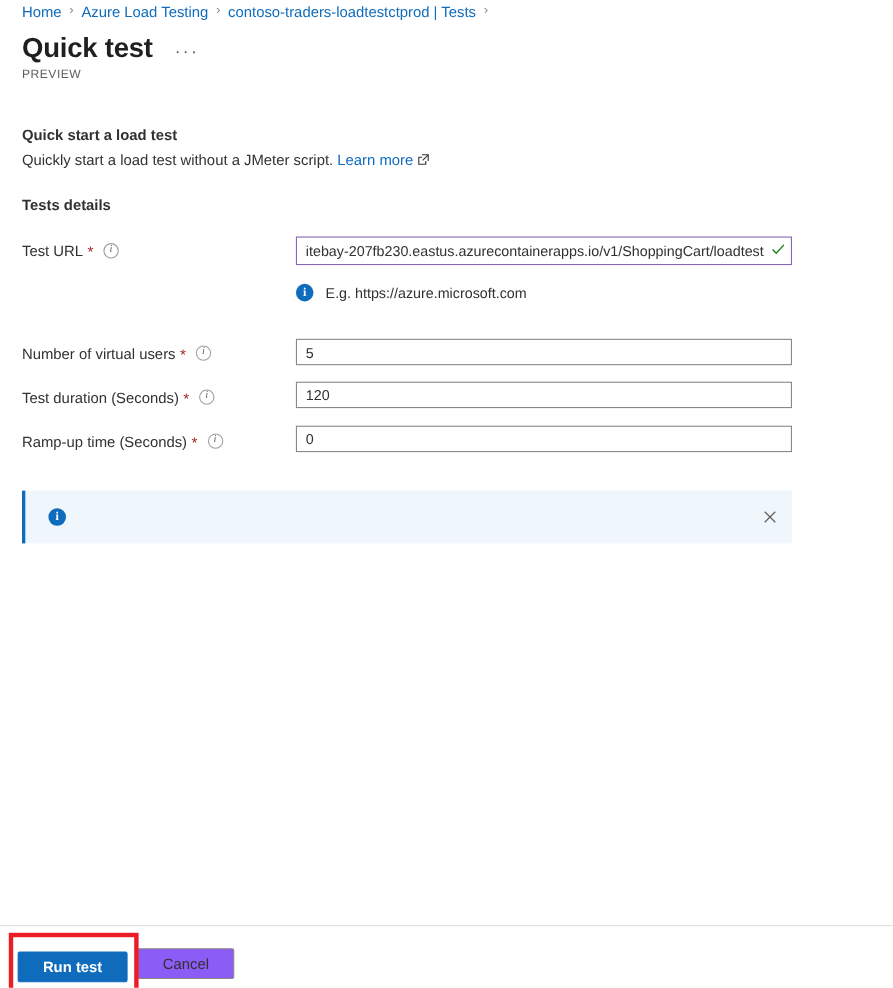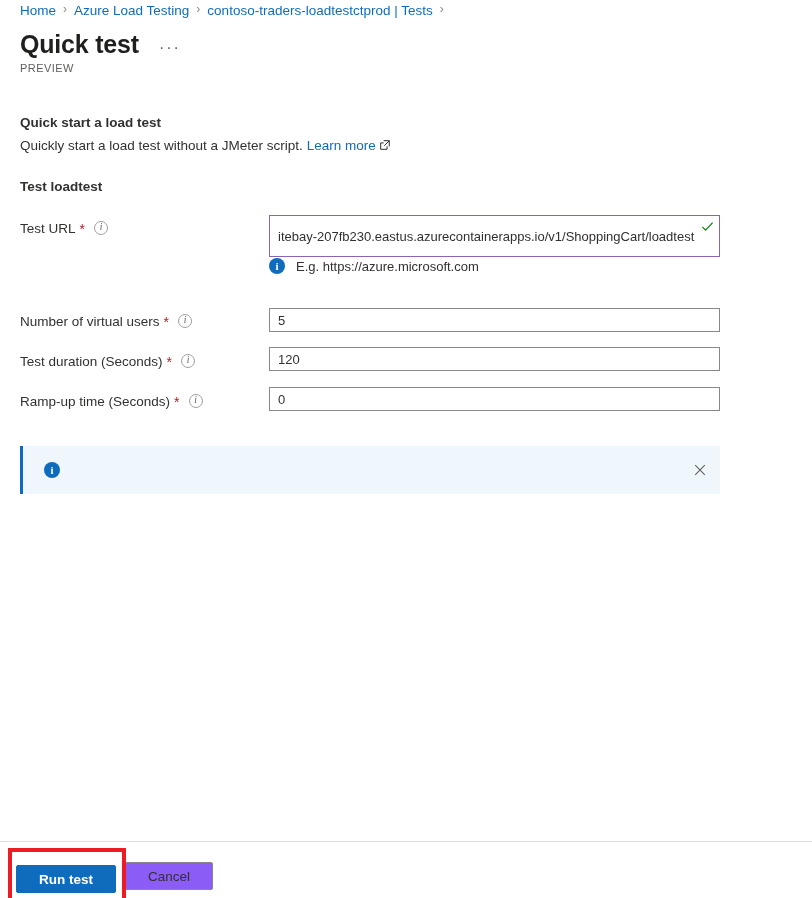--- a/index.html
+++ b/index.html
@@ -162,21 +162,21 @@
 
   .input-wrap {
     position: absolute;
     left: 269px;
     width: 451px;
     height: 26px;
   }
   .input-wrap .text-input {
     left: 0; top: 0;
     width: 451px;
-    height: 42px;
+    height: 26px;
     border: 1px solid #8764b8;
     padding-right: 20px;
   }
   .valid-check {
     position: absolute;
     right: 6px;
     top: 5px;
     width: 13px; height: 13px;
     pointer-events: none;
   }
@@ -313,21 +313,21 @@
     <a class="link">Learn more</a>
     <span class="ext-icon">
       <svg viewBox="0 0 10 10" width="10" height="10">
         <path d="M3.6 0.7h5.7v5.7" fill="none" stroke="#323130" stroke-width="1"></path>
         <path d="M9.3 0.7L4.2 5.8" fill="none" stroke="#323130" stroke-width="1"></path>
         <path d="M7.1 6.3v3H0.7V2.9h3" fill="none" stroke="#323130" stroke-width="1"></path>
       </svg>
     </span>
   </div>
 
-  <div class="section-heading" id="testdetails-heading">Test loadtest</div>
+  <div class="section-heading" id="testdetails-heading">Tests details</div>
 
   <div class="form-row" style="top:217px;border-radius:10px;">
     <span class="field-label">
       <span>Test URL</span>
       <span class="req-star">*</span>
       <span class="info-circle">i</span>
     </span>
     <span class="input-wrap" style="top:-2px;">
       <input class="text-input" type="text" value="itebay-207fb230.eastus.azurecontainerapps.io/v1/ShoppingCart/loadtest" style="">
       <span class="valid-check">

